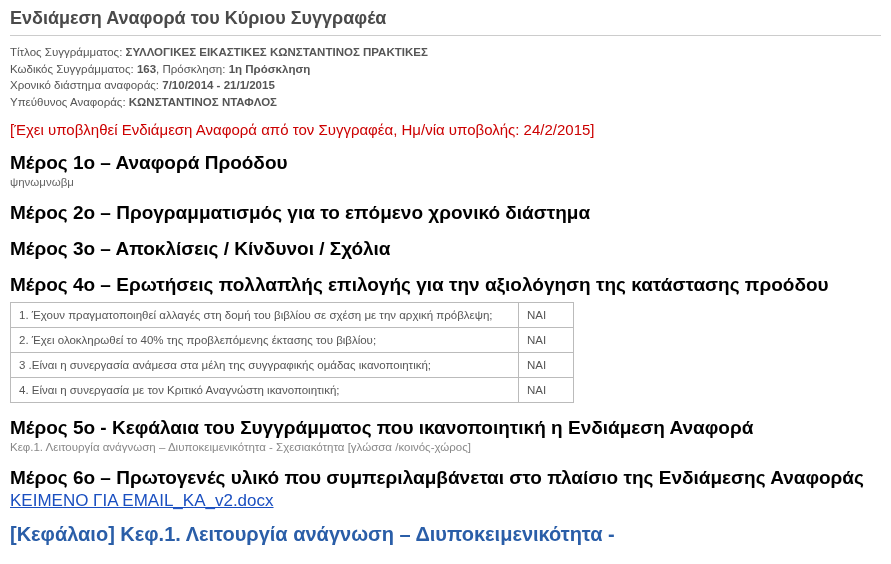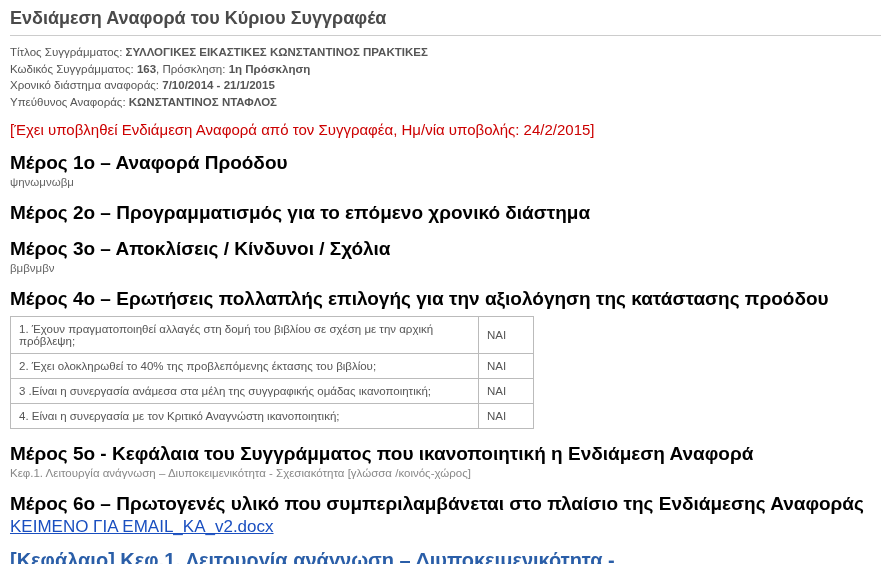--- a/index.html
+++ b/index.html
@@ -46,21 +46,21 @@
     color: #000000;
     margin: 14px 0 2px 0;
   }
   .body-text {
     font-size: 11.5px;
     color: #666;
     margin: 0 0 6px 0;
   }
   table.qtable {
     border-collapse: collapse;
-    width: 524px;
+    width: 564px;
     margin-top: 6px;
     font-size: 11.5px;
     color: #555;
   }
   table.qtable td {
     border: 1px solid #bbb;
     padding: 6px 8px;
     vertical-align: middle;
   }
   table.qtable td.ans {
@@ -113,21 +113,20 @@
   </div>
 
   <div class="notice">[Έχει υποβληθεί Ενδιάμεση Αναφορά από τον Συγγραφέα, Ημ/νία υποβολής: 24/2/2015]</div>
 
   <h2 class="section">Μέρος 1ο – Αναφορά Προόδου</h2>
   <div class="body-text">ψηνωμνωβμ</div>
 
   <h2 class="section">Μέρος 2ο – Προγραμματισμός για το επόμενο χρονικό διάστημα</h2>
 
   <h2 class="section">Μέρος 3ο – Αποκλίσεις / Κίνδυνοι / Σχόλια</h2>
-  <div class="body-text">βμβνμβν</div>
 
   <h2 class="section">Μέρος 4ο – Ερωτήσεις πολλαπλής επιλογής για την αξιολόγηση της κατάστασης προόδου</h2>
   <table class="qtable">
     <tbody>
         <tr>
       <td>1. Έχουν πραγματοποιηθεί αλλαγές στη δομή του βιβλίου σε σχέση με την αρχική πρόβλεψη;</td>
       <td class="ans">ΝΑΙ</td>
     </tr>
     <tr>
       <td>2. Έχει ολοκληρωθεί το 40% της προβλεπόμενης έκτασης του βιβλίου;</td>

